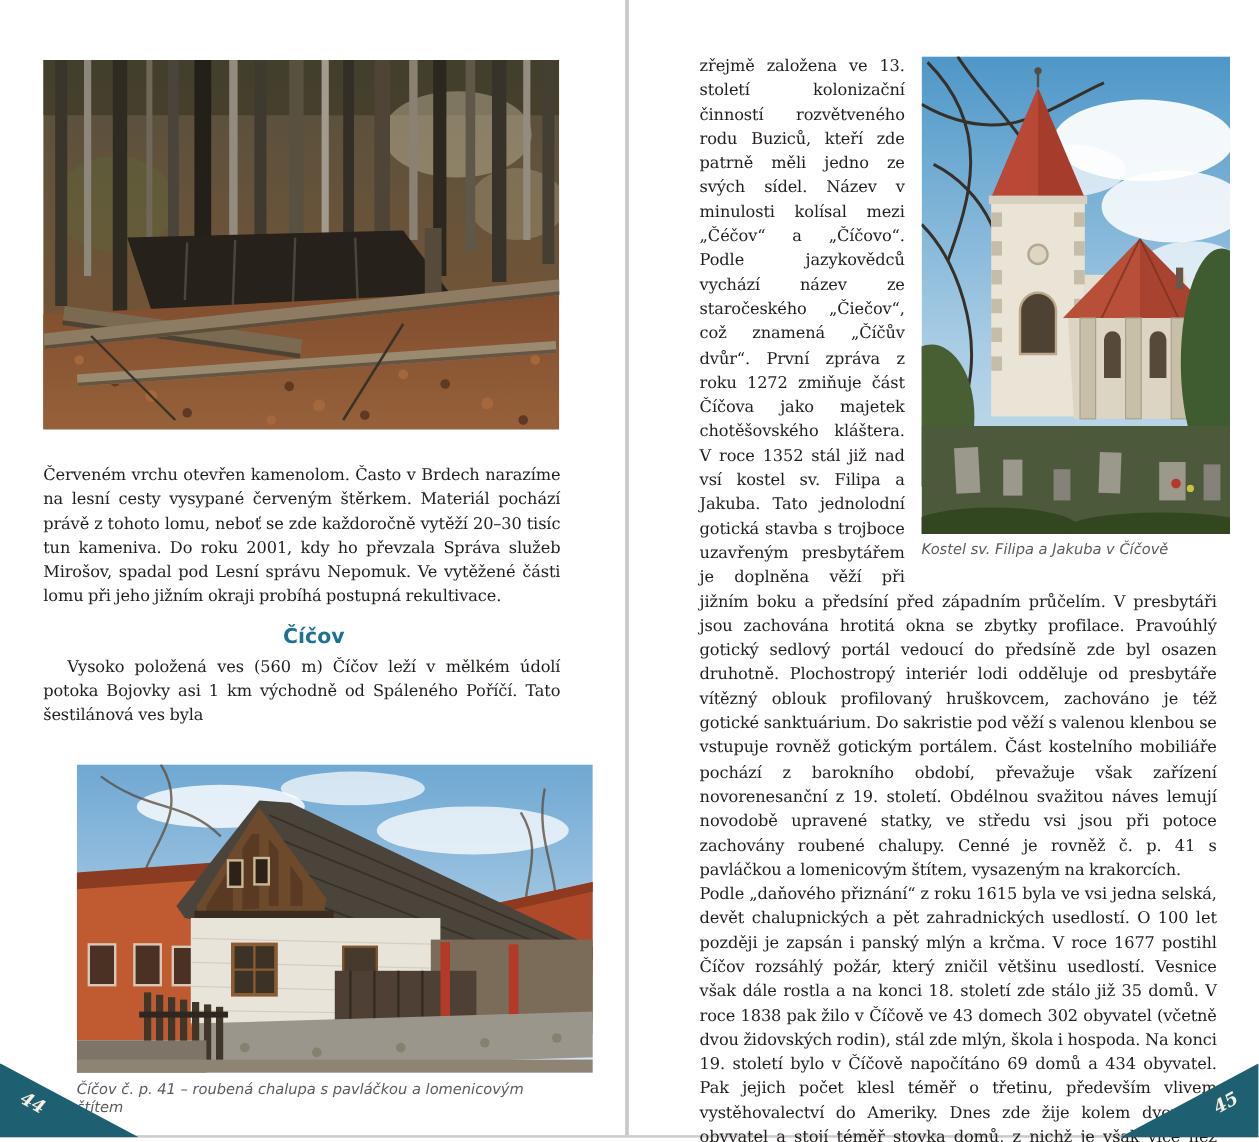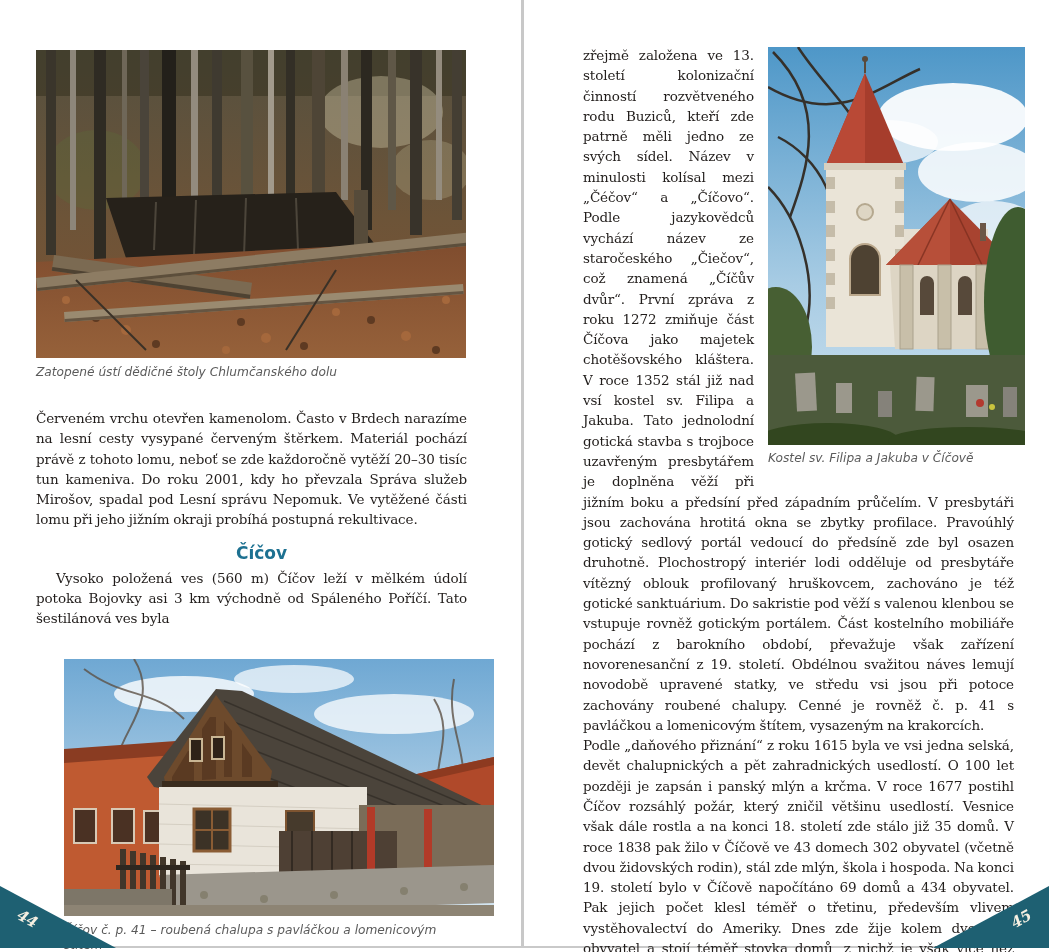--- a/index.html
+++ b/index.html
@@ -133,28 +133,27 @@
         </g>
         <g transform="translate(28,262) rotate(-4)">
           <rect width="400" height="10" fill="#9a8a70"></rect>
             <rect y="7" width="400" height="3" fill="#655542"></rect>
         </g>
         <g stroke="#3a3127" stroke-width="2">
           <line x1="40" y1="230" x2="110" y2="300"></line>
             <line x1="300" y1="220" x2="250" y2="300"></line>
         </g>
       </svg>
-      <figcaption class="caption">Zatopené ústí dědičné štoly Chlumčanského dolu</figcaption>
     </figure>
 
     <p class="body-text para-main">Červeném vrchu otevřen kamenolom. Často v Brdech narazíme na lesní cesty vysypané červeným štěrkem. Materiál pochází právě z tohoto lomu, neboť se zde každoročně vytěží 20–30 tisíc tun kameniva. Do roku 2001, kdy ho převzala Správa služeb Mirošov, spadal pod Lesní správu Nepomuk. Ve vytěžené části lomu při jeho jižním okraji probíhá postupná rekultivace.</p>
 
     <h2 class="section-heading">Číčov</h2>
 
-    <p class="body-text indent">Vysoko položená ves (560 m) Číčov leží v mělkém údolí potoka Bojovky asi 3 km východně od Spáleného Poříčí. Tato šestilánová ves byla</p>
+    <p class="body-text indent">Vysoko položená ves (560 m) Číčov leží v mělkém údolí potoka Bojovky asi 1 km východně od Spáleného Poříčí. Tato šestilánová ves byla</p>
 
     <figure class="fig-cottage">
       <svg class="photo" width="430" height="257" viewBox="0 0 430 257">
         <defs>
           <linearGradient id="gSky1" x1="0" y1="0" x2="0" y2="1">
             <stop offset="0" stop-color="#6fa8d3"></stop>
               <stop offset="1" stop-color="#d7e7f2"></stop>
           </linearGradient>
         </defs>
         <rect width="430" height="257" fill="url(#gSky1)"></rect>

